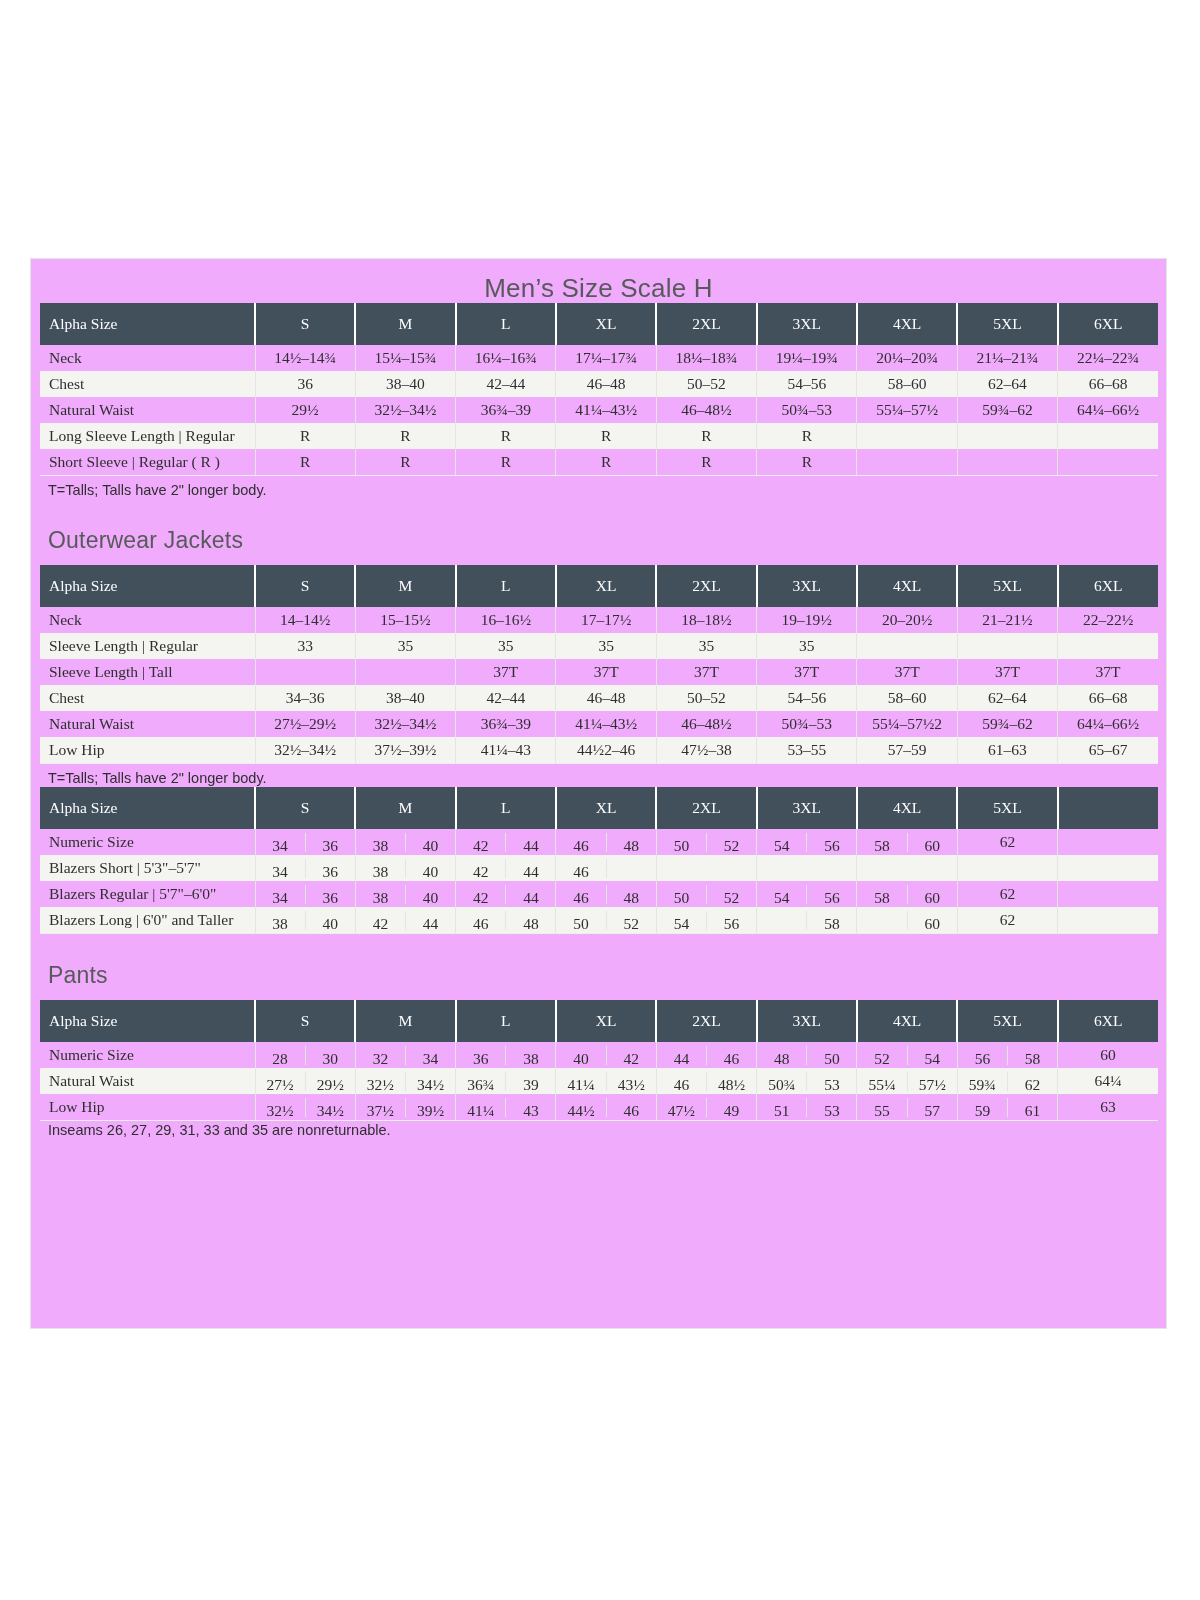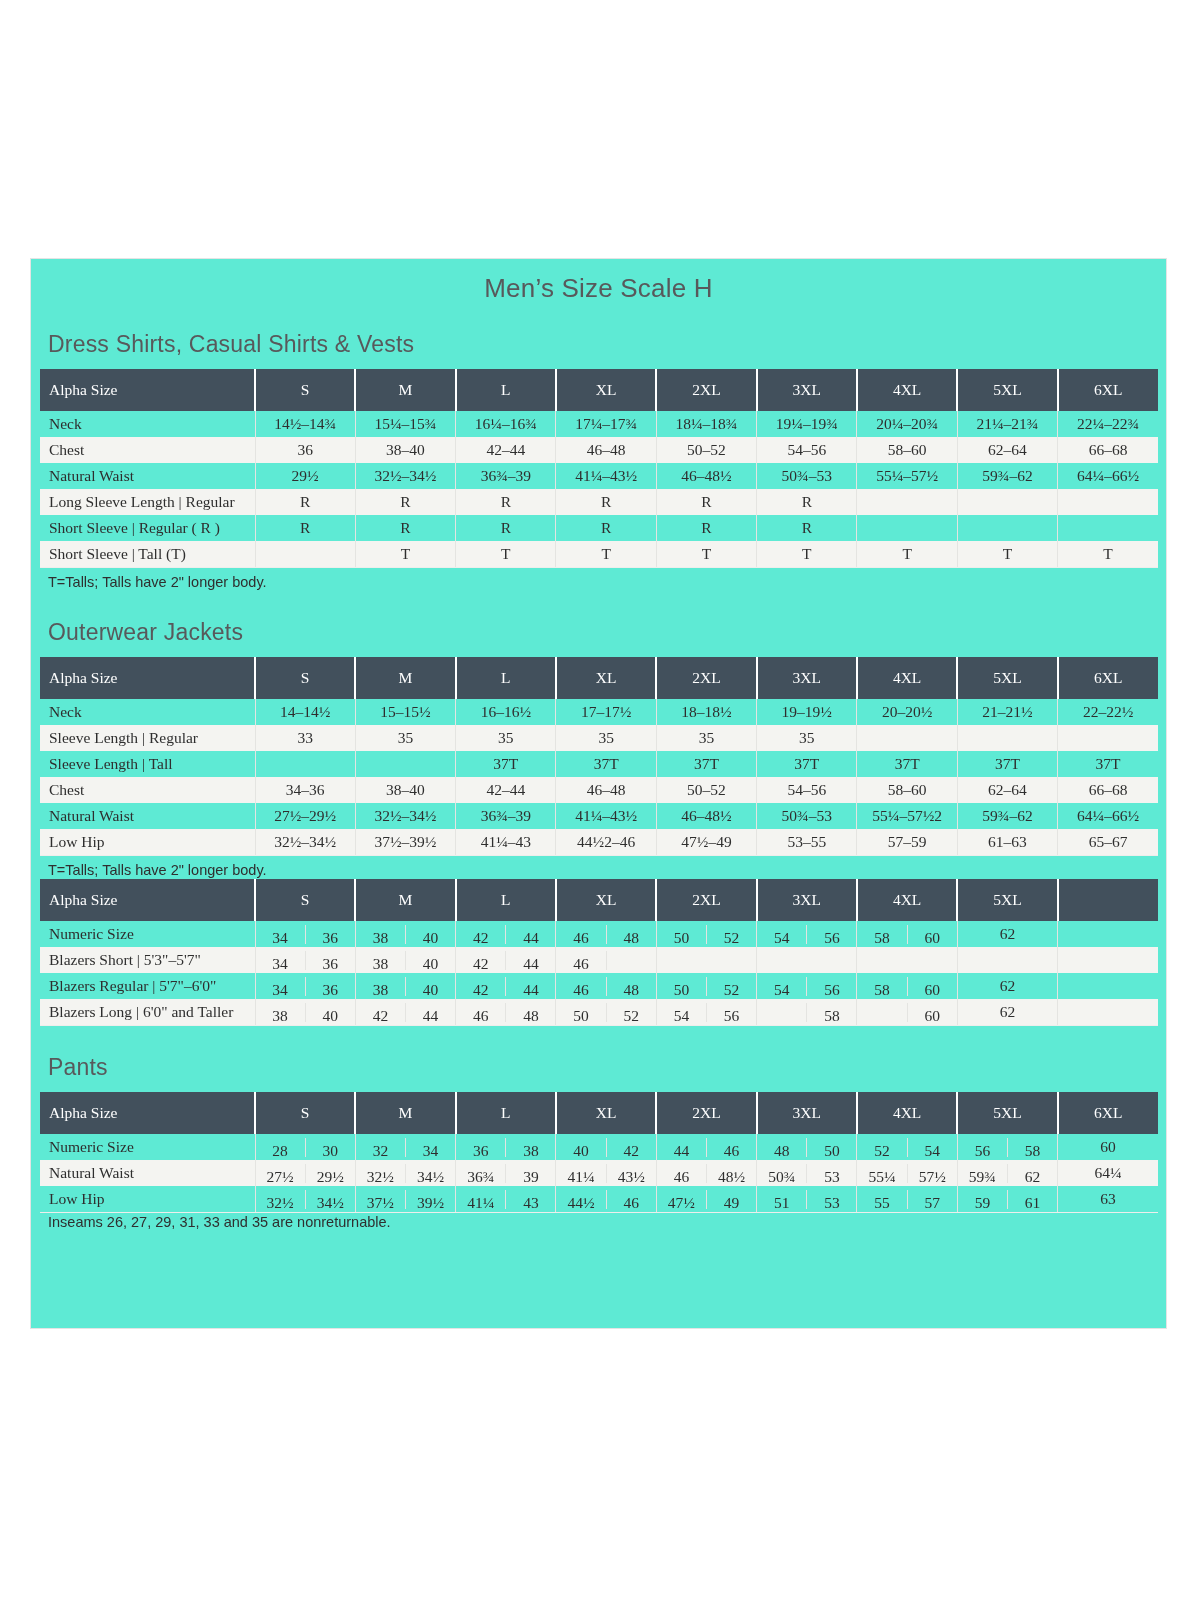--- a/index.html
+++ b/index.html
@@ -12,21 +12,21 @@
     position: relative;
   }
   .card {
     position: absolute;
     left: 30px;
     top: 258px;
     width: 1137px;
     height: 1071px;
     box-sizing: border-box;
     border: 1px solid var(--card-border, #e4e4e4);
-    background: #5eead4;
+    background: #f0abfc;
     overflow: hidden;
   }
   .doc-title {
     margin: 14px 0 0 0;
     text-align: center;
     font-size: 26px;
     line-height: 30px;
     font-weight: 400;
     color: var(--heading, #58595b);
     letter-spacing: 0.2px;
@@ -91,21 +91,20 @@
     color: #2f2f2f;
   }
 </style>
 </head>
 <body>
 
 <div class="card">
   <h1 class="doc-title">Men’s Size Scale H</h1>
   <div>
       <div class="section section-dress-shirts">
-        <h2 class="section-heading">Dress Shirts, Casual Shirts &amp; Vests</h2>
         <table class="size-table">
           <colgroup>
             <col style="width: 215px;">
             <col style="width: 100.333px;">
             <col style="width: 100.333px;">
             <col style="width: 100.333px;">
             <col style="width: 100.333px;">
             <col style="width: 100.333px;">
             <col style="width: 100.333px;">
             <col style="width: 100.333px;">
@@ -180,32 +179,20 @@
               <td>R</td>
               <td>R</td>
               <td>R</td>
               <td>R</td>
               <td>R</td>
               <td>R</td>
               <td></td>
               <td></td>
               <td></td>
             </tr>
-            <tr>
-              <td class="label-col">Short Sleeve  |  Tall (T)</td>
-              <td></td>
-              <td>T</td>
-              <td>T</td>
-              <td>T</td>
-              <td>T</td>
-              <td>T</td>
-              <td>T</td>
-              <td>T</td>
-              <td>T</td>
-            </tr>
           </tbody>
         </table>
         <p class="footnote">T=Talls; Talls have 2" longer body.</p>
       </div>
       <div class="section section-outerwear-jackets">
         <h2 class="section-heading">Outerwear Jackets</h2>
         <table class="size-table">
           <colgroup>
             <col style="width: 215px;">
             <col style="width: 100.333px;">
@@ -292,21 +279,21 @@
               <td>55¼–57½2</td>
               <td>59¾–62</td>
               <td>64¼–66½</td>
             </tr>
             <tr>
               <td class="label-col">Low Hip</td>
               <td>32½–34½</td>
               <td>37½–39½</td>
               <td>41¼–43</td>
               <td>44½2–46</td>
-              <td>47½–49</td>
+              <td>47½–38</td>
               <td>53–55</td>
               <td>57–59</td>
               <td>61–63</td>
               <td>65–67</td>
             </tr>
           </tbody>
         </table>
         <p class="footnote">T=Talls; Talls have 2" longer body.</p>
       </div>
       <div class="section section-blazers">

